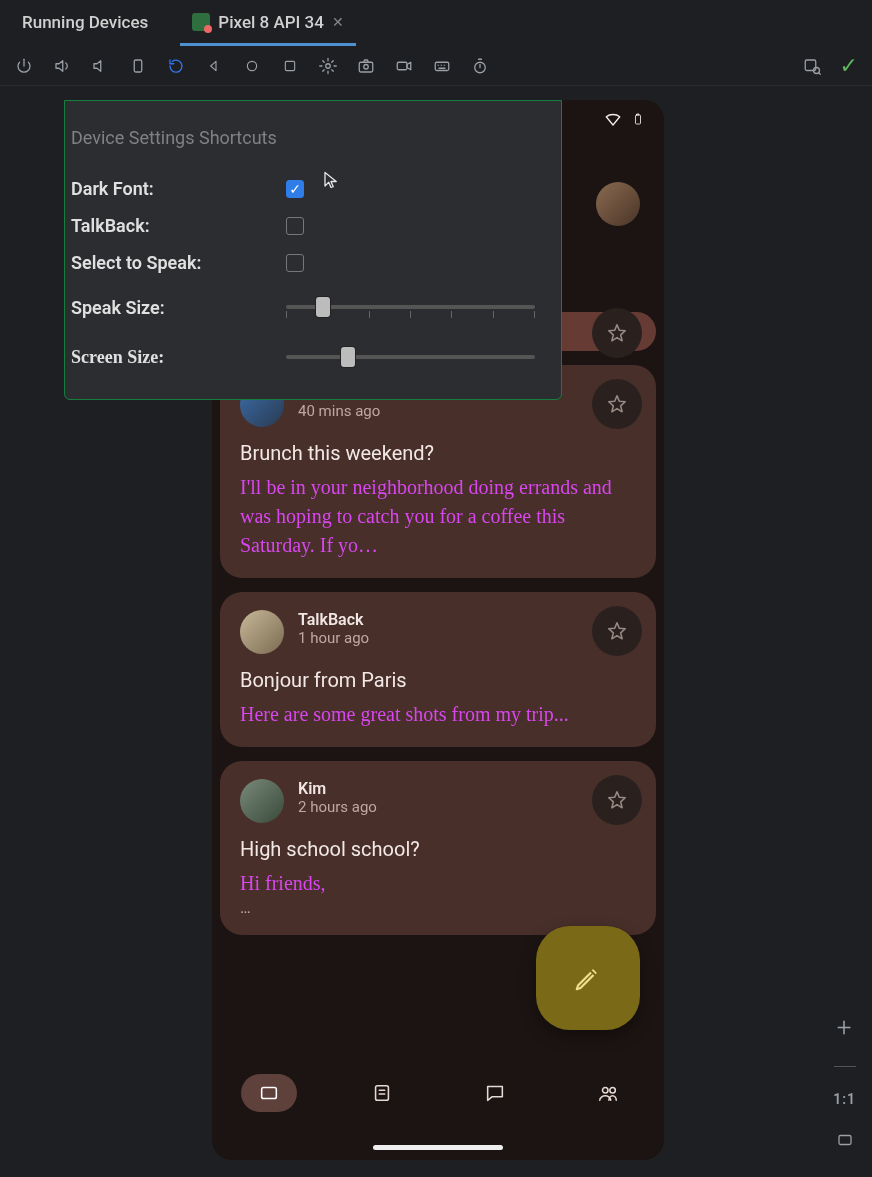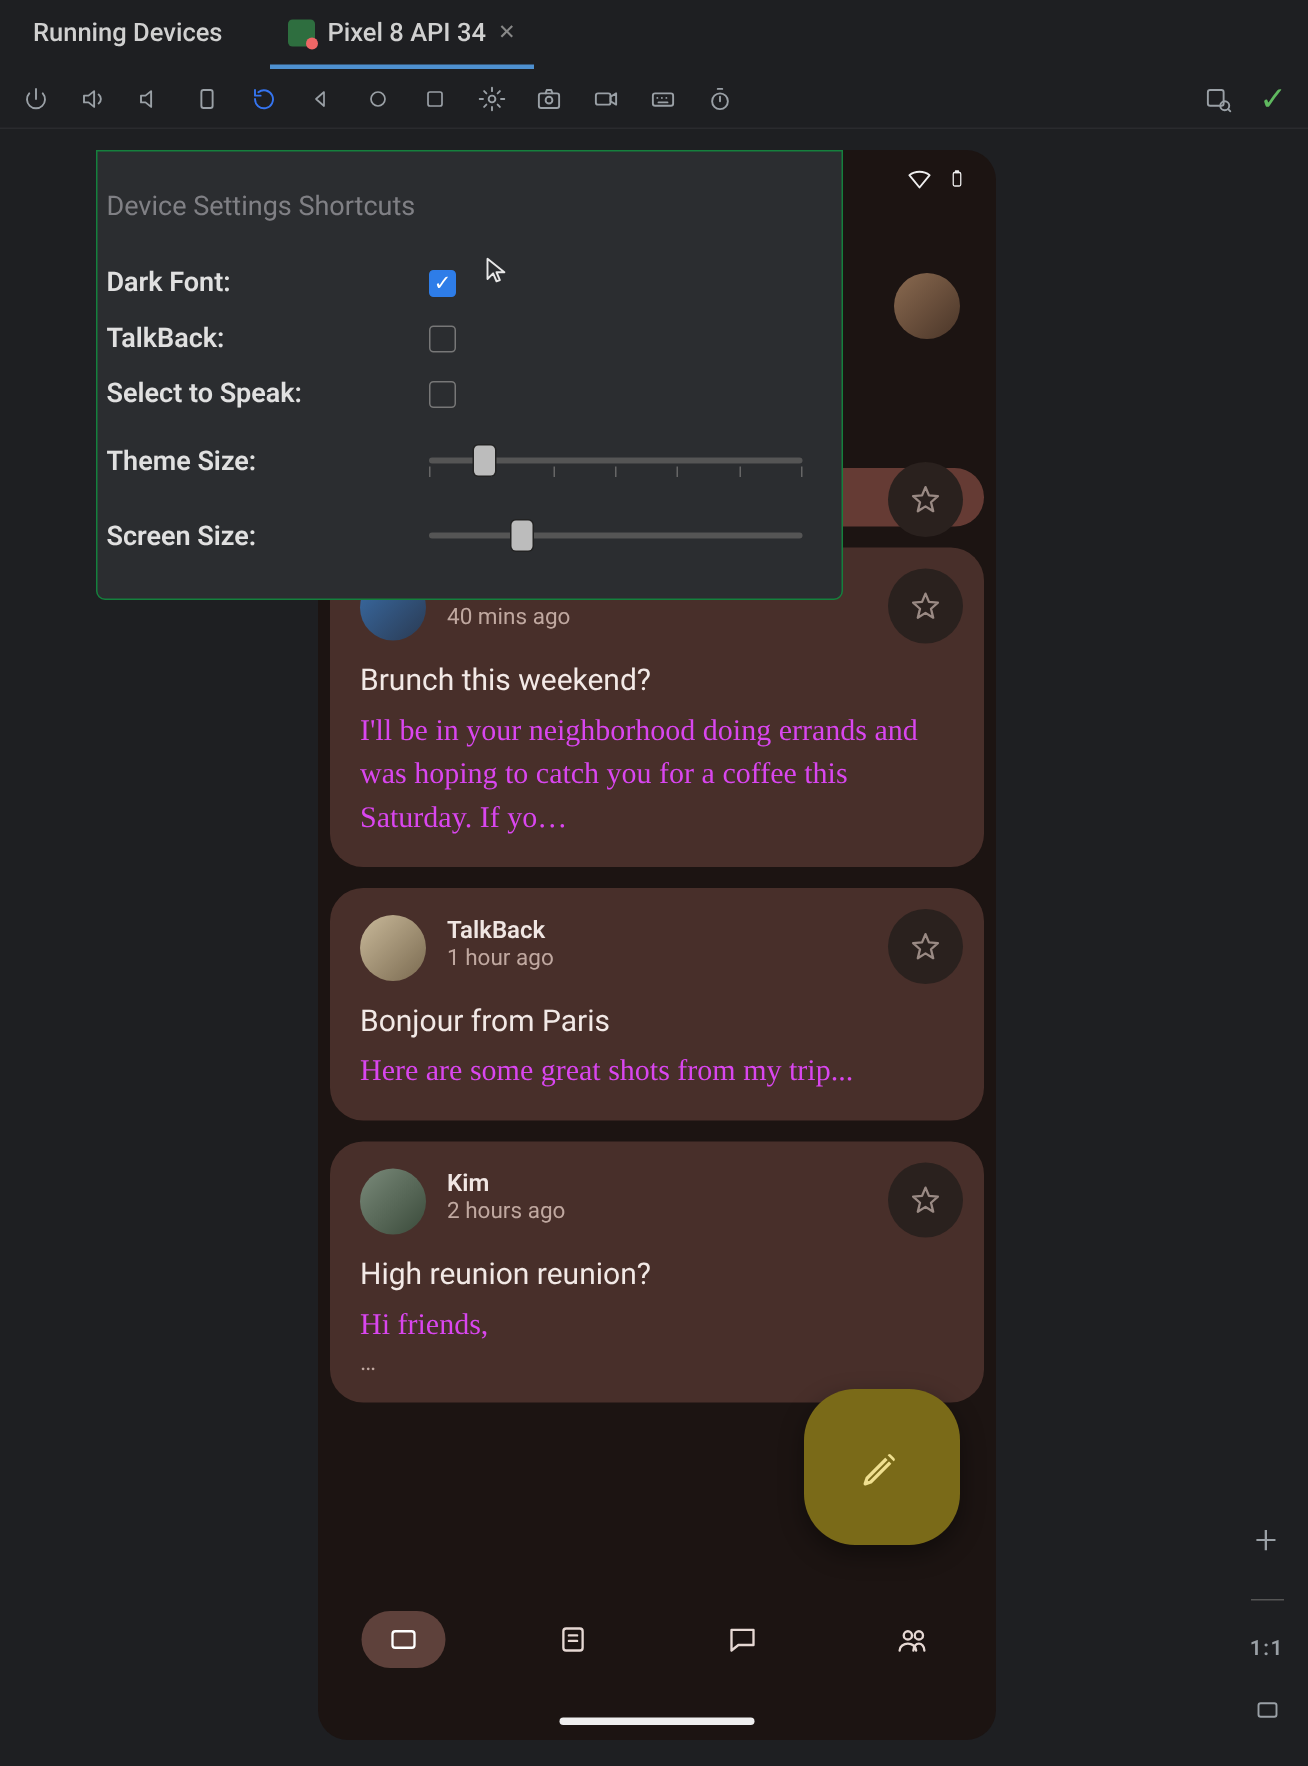--- a/index.html
+++ b/index.html
@@ -366,21 +366,21 @@
             <path d="M12 3l2.5 6 6.5.5-5 4.5 1.6 6.5L12 17l-5.6 3.5L8 14 3 9.5l6.5-.5z"></path>
           </svg>
         </div>
       <div class="card-head">
         <div class="av c"></div>
         <div>
           <div class="sender">Kim</div>
           <div class="time">2 hours ago</div>
         </div>
       </div>
-      <div class="subj">High reunion reunion?</div>
+      <div class="subj">High school school?</div>
       <div class="body">Hi friends,</div>
       <div class="ellips">…</div>
     </div>
   </div>
 
   <div class="fab">
     <svg viewBox="0 0 24 24" width="30" height="30" stroke="#f0e090" fill="#f0e090">
         <path d="M3 21l3-1 12-12-2-2L4 18l-1 3z"></path>
         <path d="M14 6l4 4" stroke="#7a6a18"></path>
       </svg>
@@ -423,36 +423,36 @@
   </div>
   <div class="pop-row">
     <div class="lbl">TalkBack:</div>
     <div class="chk"></div>
   </div>
   <div class="pop-row">
     <div class="lbl">Select to Speak:</div>
     <div class="chk"></div>
   </div>
   <div class="pop-row" style="margin-top:22px;">
-    <div class="lbl">Theme Size:</div>
+    <div class="lbl">Speak Size:</div>
     <div class="slider">
       <div class="slider-track"></div>
       <div class="slider-ticks">
           <span></span>
           <span></span>
           <span></span>
           <span></span>
           <span></span>
           <span></span>
           <span></span>
         </div>
       <div class="slider-thumb" style="left:15%;"></div>
     </div>
   </div>
-  <div class="pop-row" style="margin-top:26px; margin-bottom:0;">
+  <div class="pop-row" style="margin-top:26px; margin-bottom:0;font-family:Liberation Serif, serif;">
     <div class="lbl">Screen Size:</div>
     <div class="slider">
       <div class="slider-track"></div>
       <div class="slider-thumb" style="left:25%;"></div>
     </div>
   </div>
 </div>
 
 <div class="cursor">
   <svg viewBox="0 0 24 24" width="18" height="24" fill="#fff" stroke="#222">

